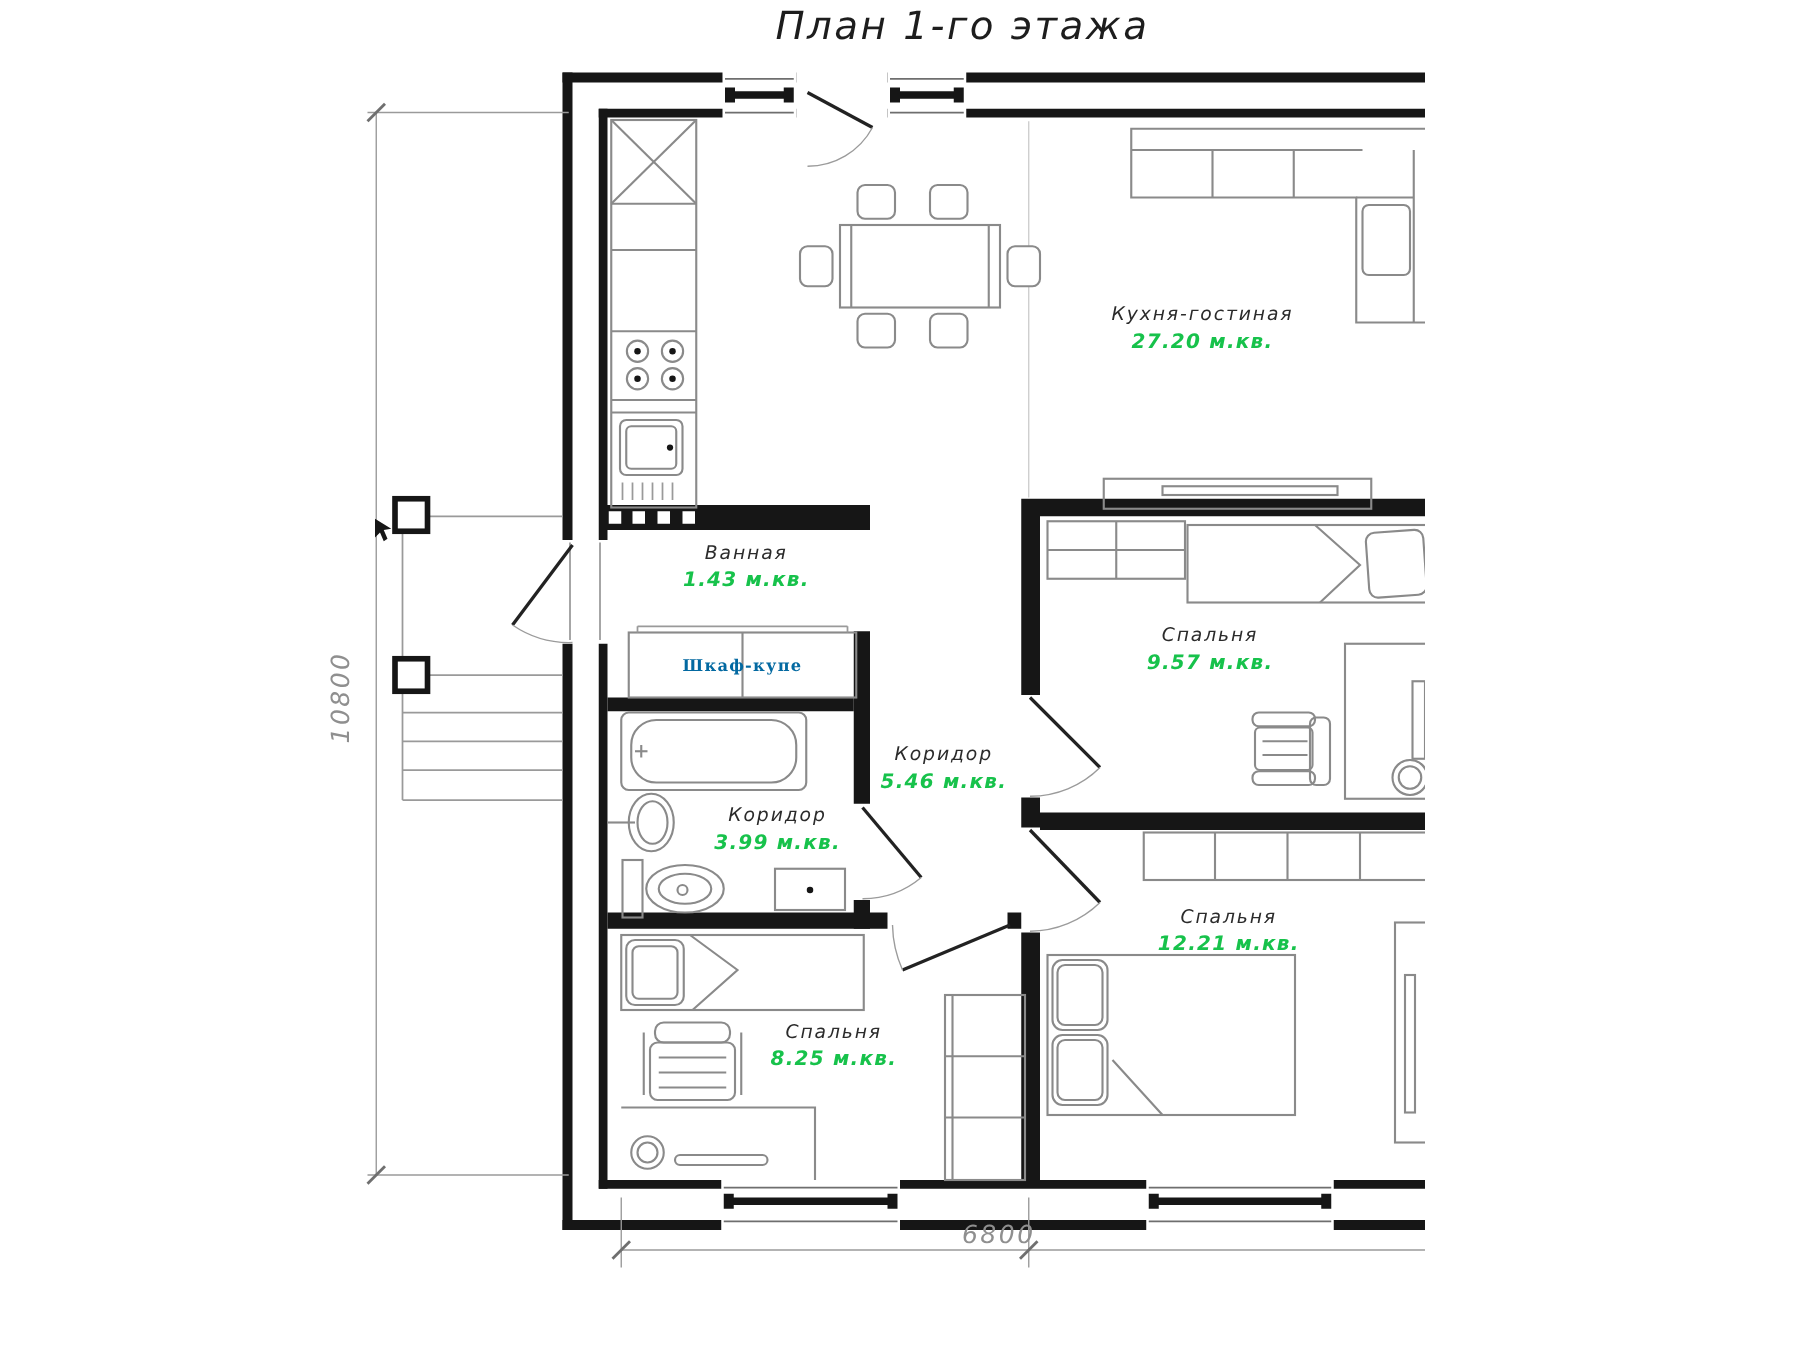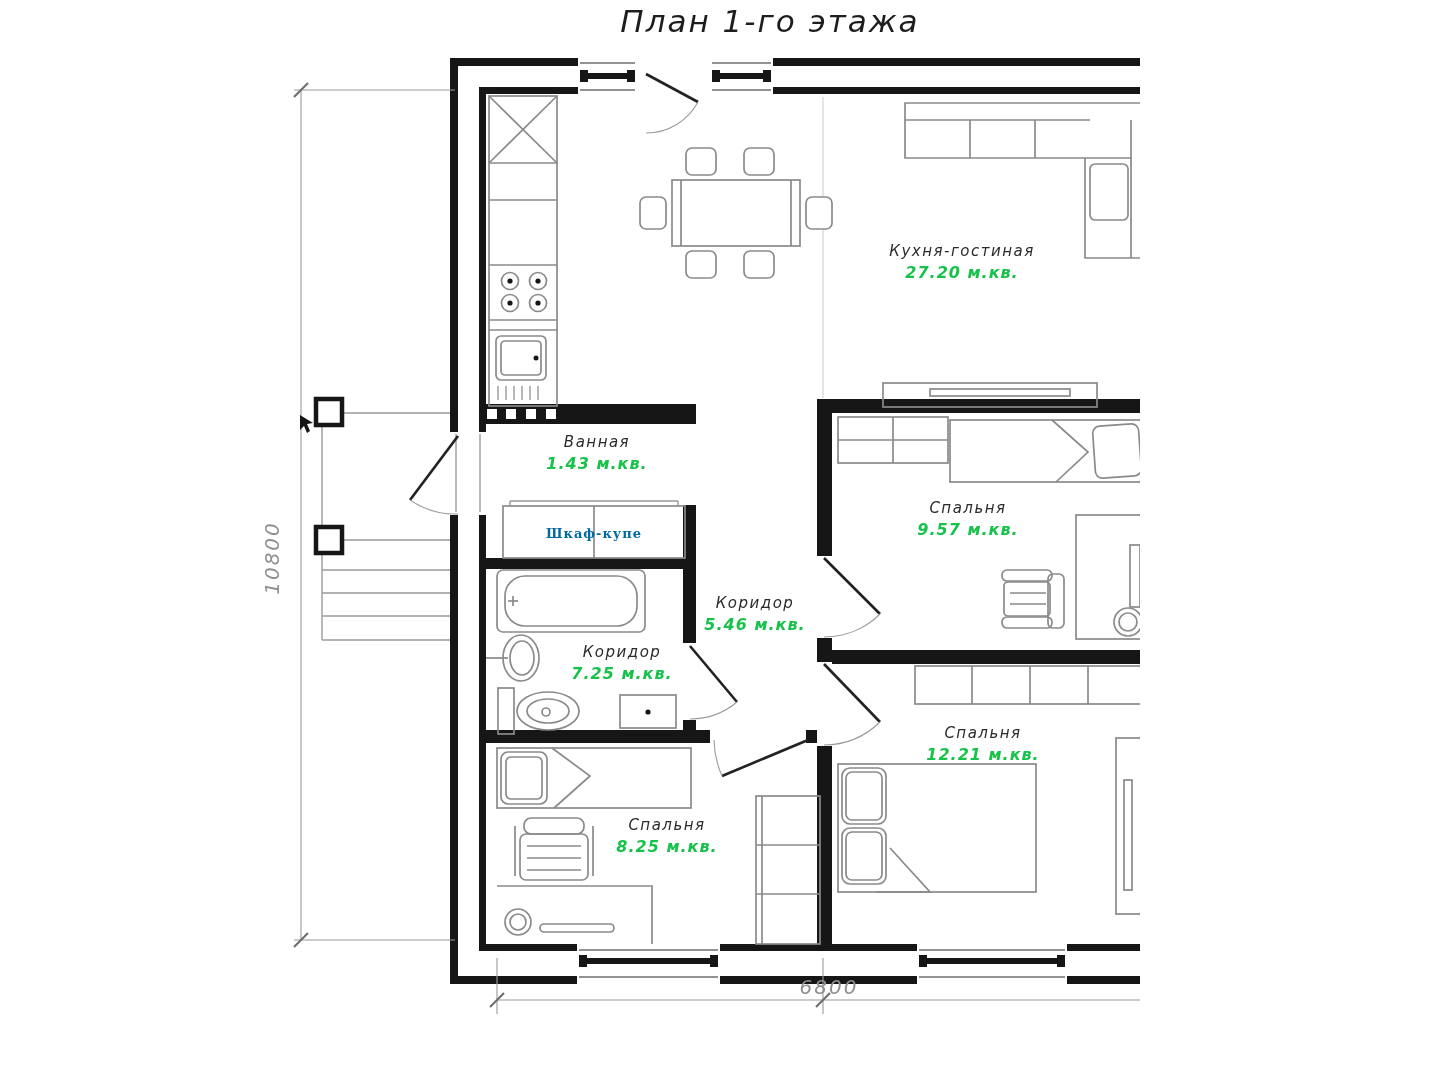--- a/index.html
+++ b/index.html
@@ -390,31 +390,31 @@
     <div class="rarea">5.46 м.кв.</div>
   </div>
 
   <div class="lbl" style="left:968px;top:519px;">
     <div class="rname">Спальня</div>
     <div class="rarea">9.57 м.кв.</div>
   </div>
 
   <div class="lbl" style="left:622px;top:663px;">
     <div class="rname">Коридор</div>
-    <div class="rarea">7.25 м.кв.</div>
+    <div class="rarea">3.99 м.кв.</div>
   </div>
 
   <div class="lbl" style="left:983px;top:744px;">
     <div class="rname">Спальня</div>
     <div class="rarea">12.21 м.кв.</div>
   </div>
 
   <div class="lbl" style="left:667px;top:836px;">
     <div class="rname">Спальня</div>
     <div class="rarea">8.25 м.кв.</div>
   </div>
 
   <div class="lbl closet" style="left:594px;top:533px;">Шкаф-купе</div>
 
   <div class="lbl dimtxt dim-left" style="left:272px;top:558px;">10800</div>
-  <div class="lbl dimtxt" style="left:829px;top:987px;">6800</div>
+  <div class="lbl dimtxt" style="left:799px;top:987px;">6800</div>
 
 </div>
 
 </body></html>

